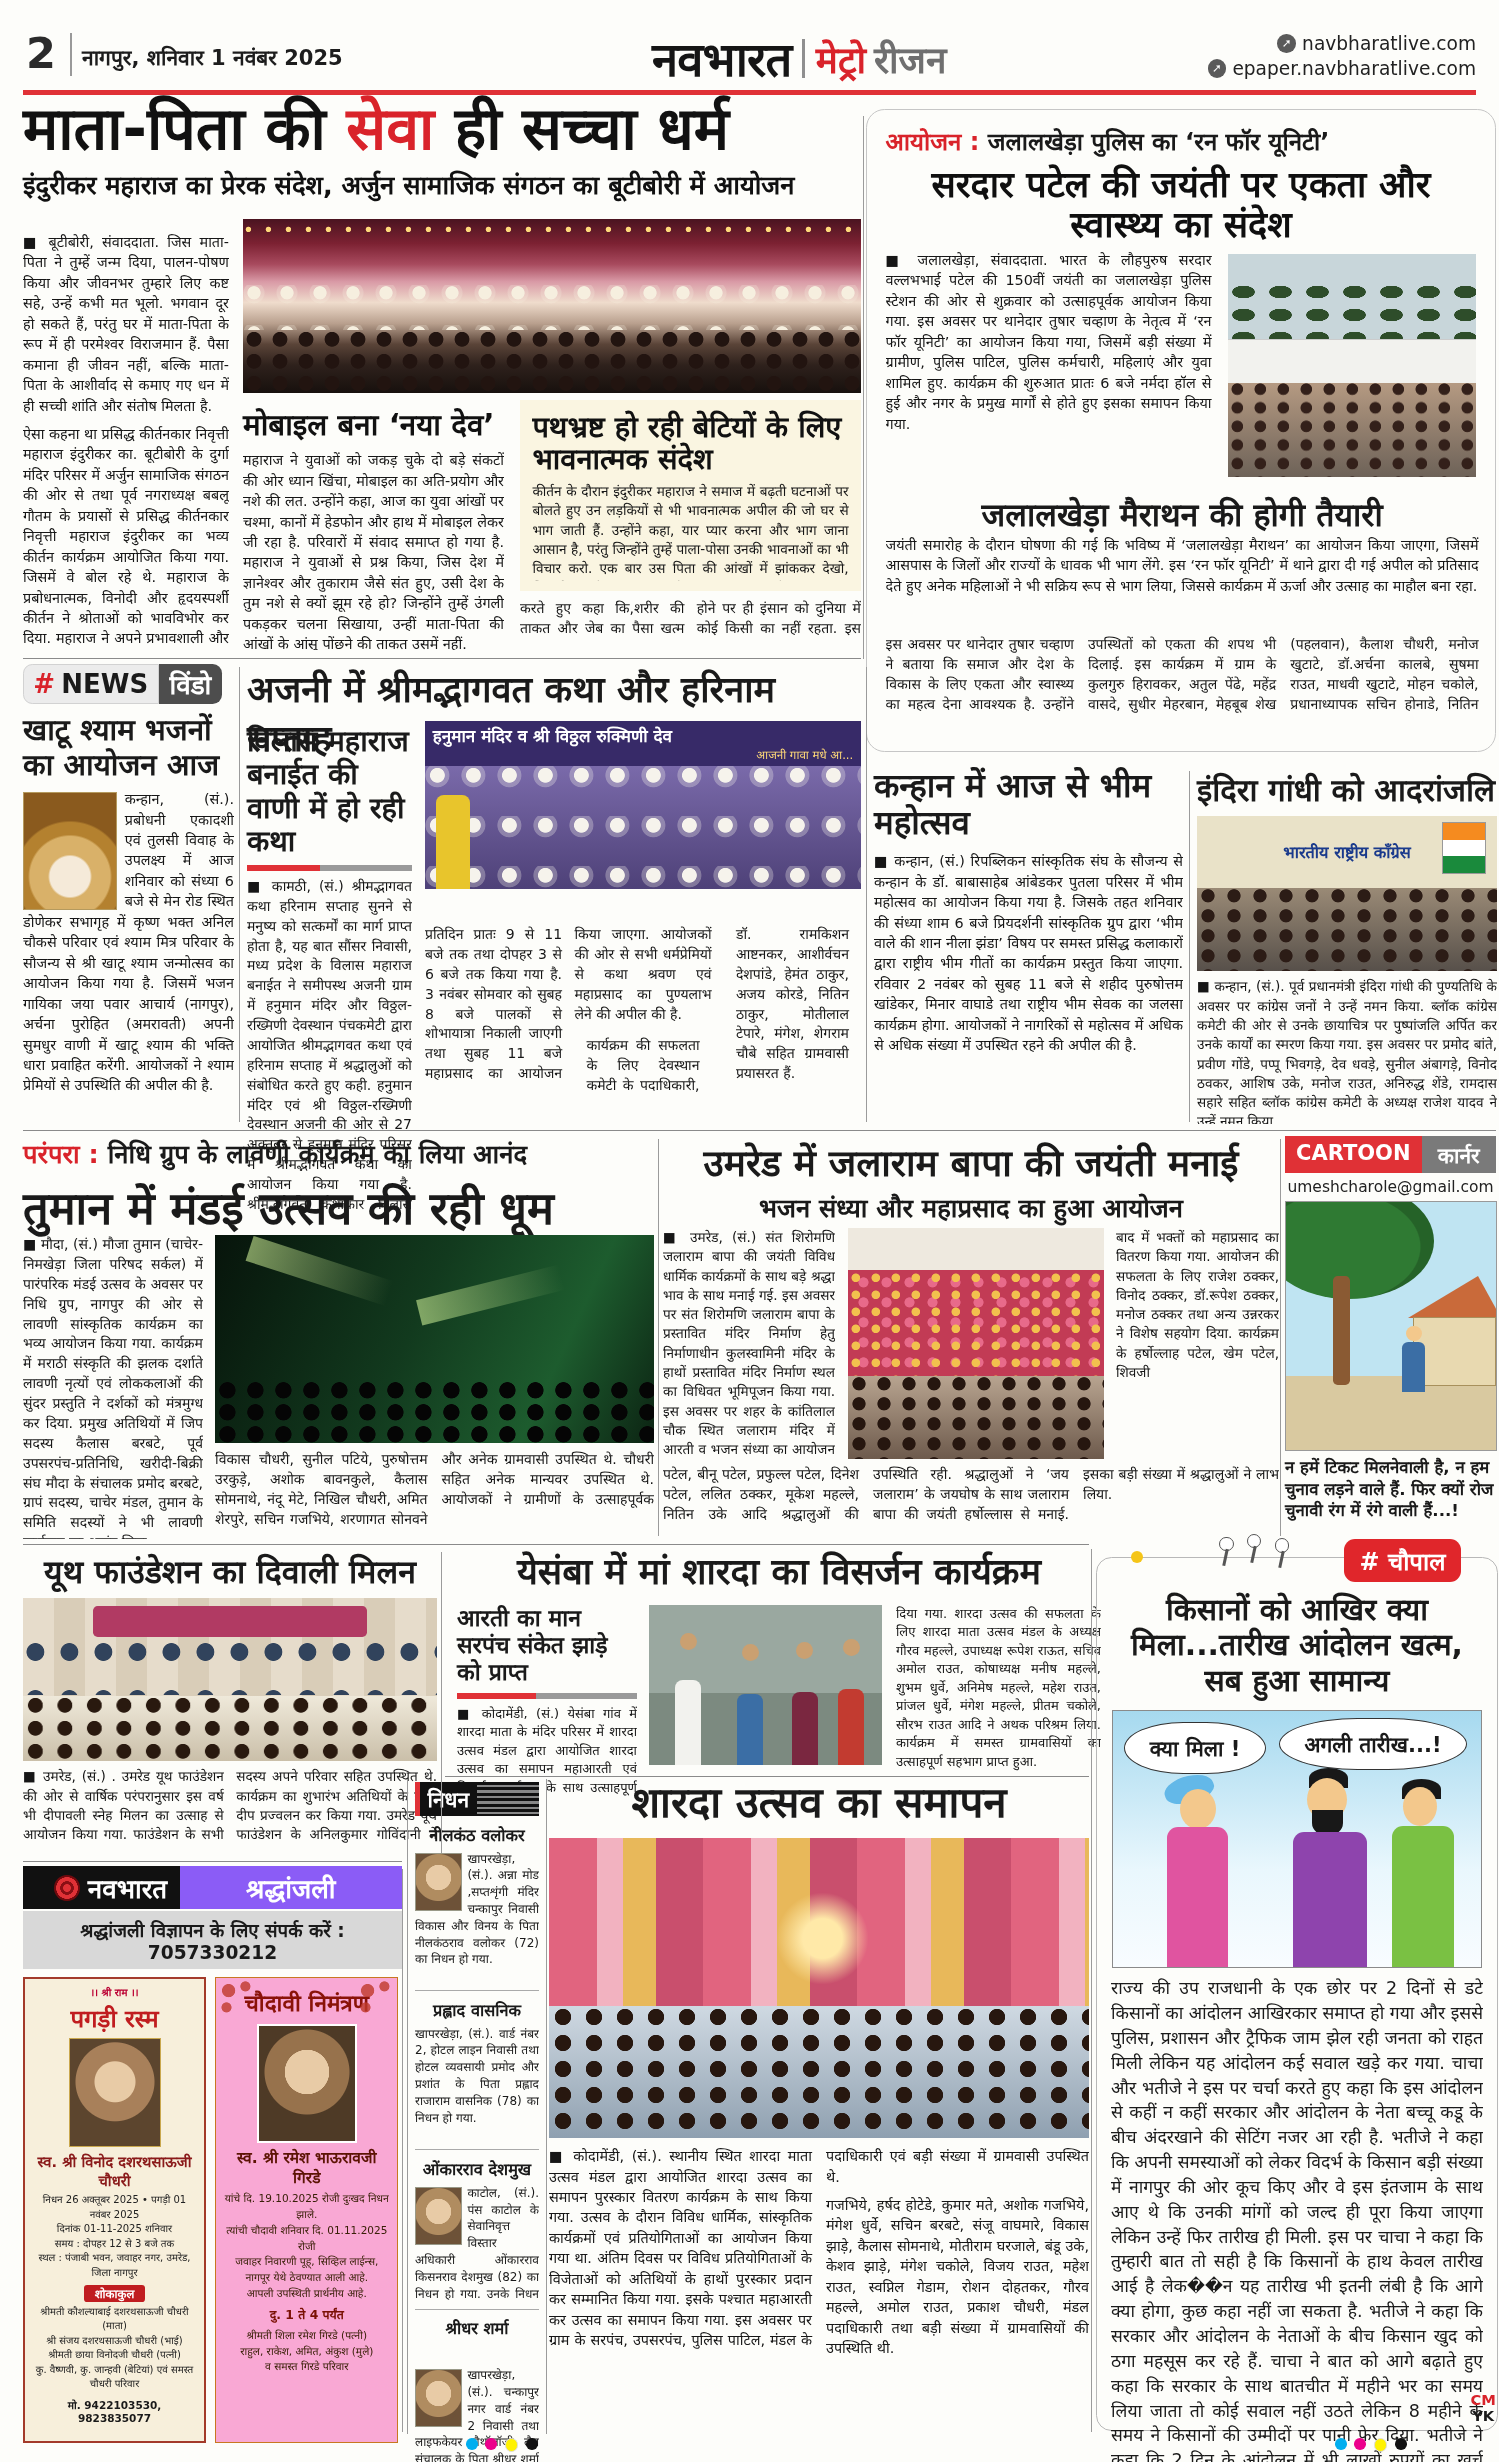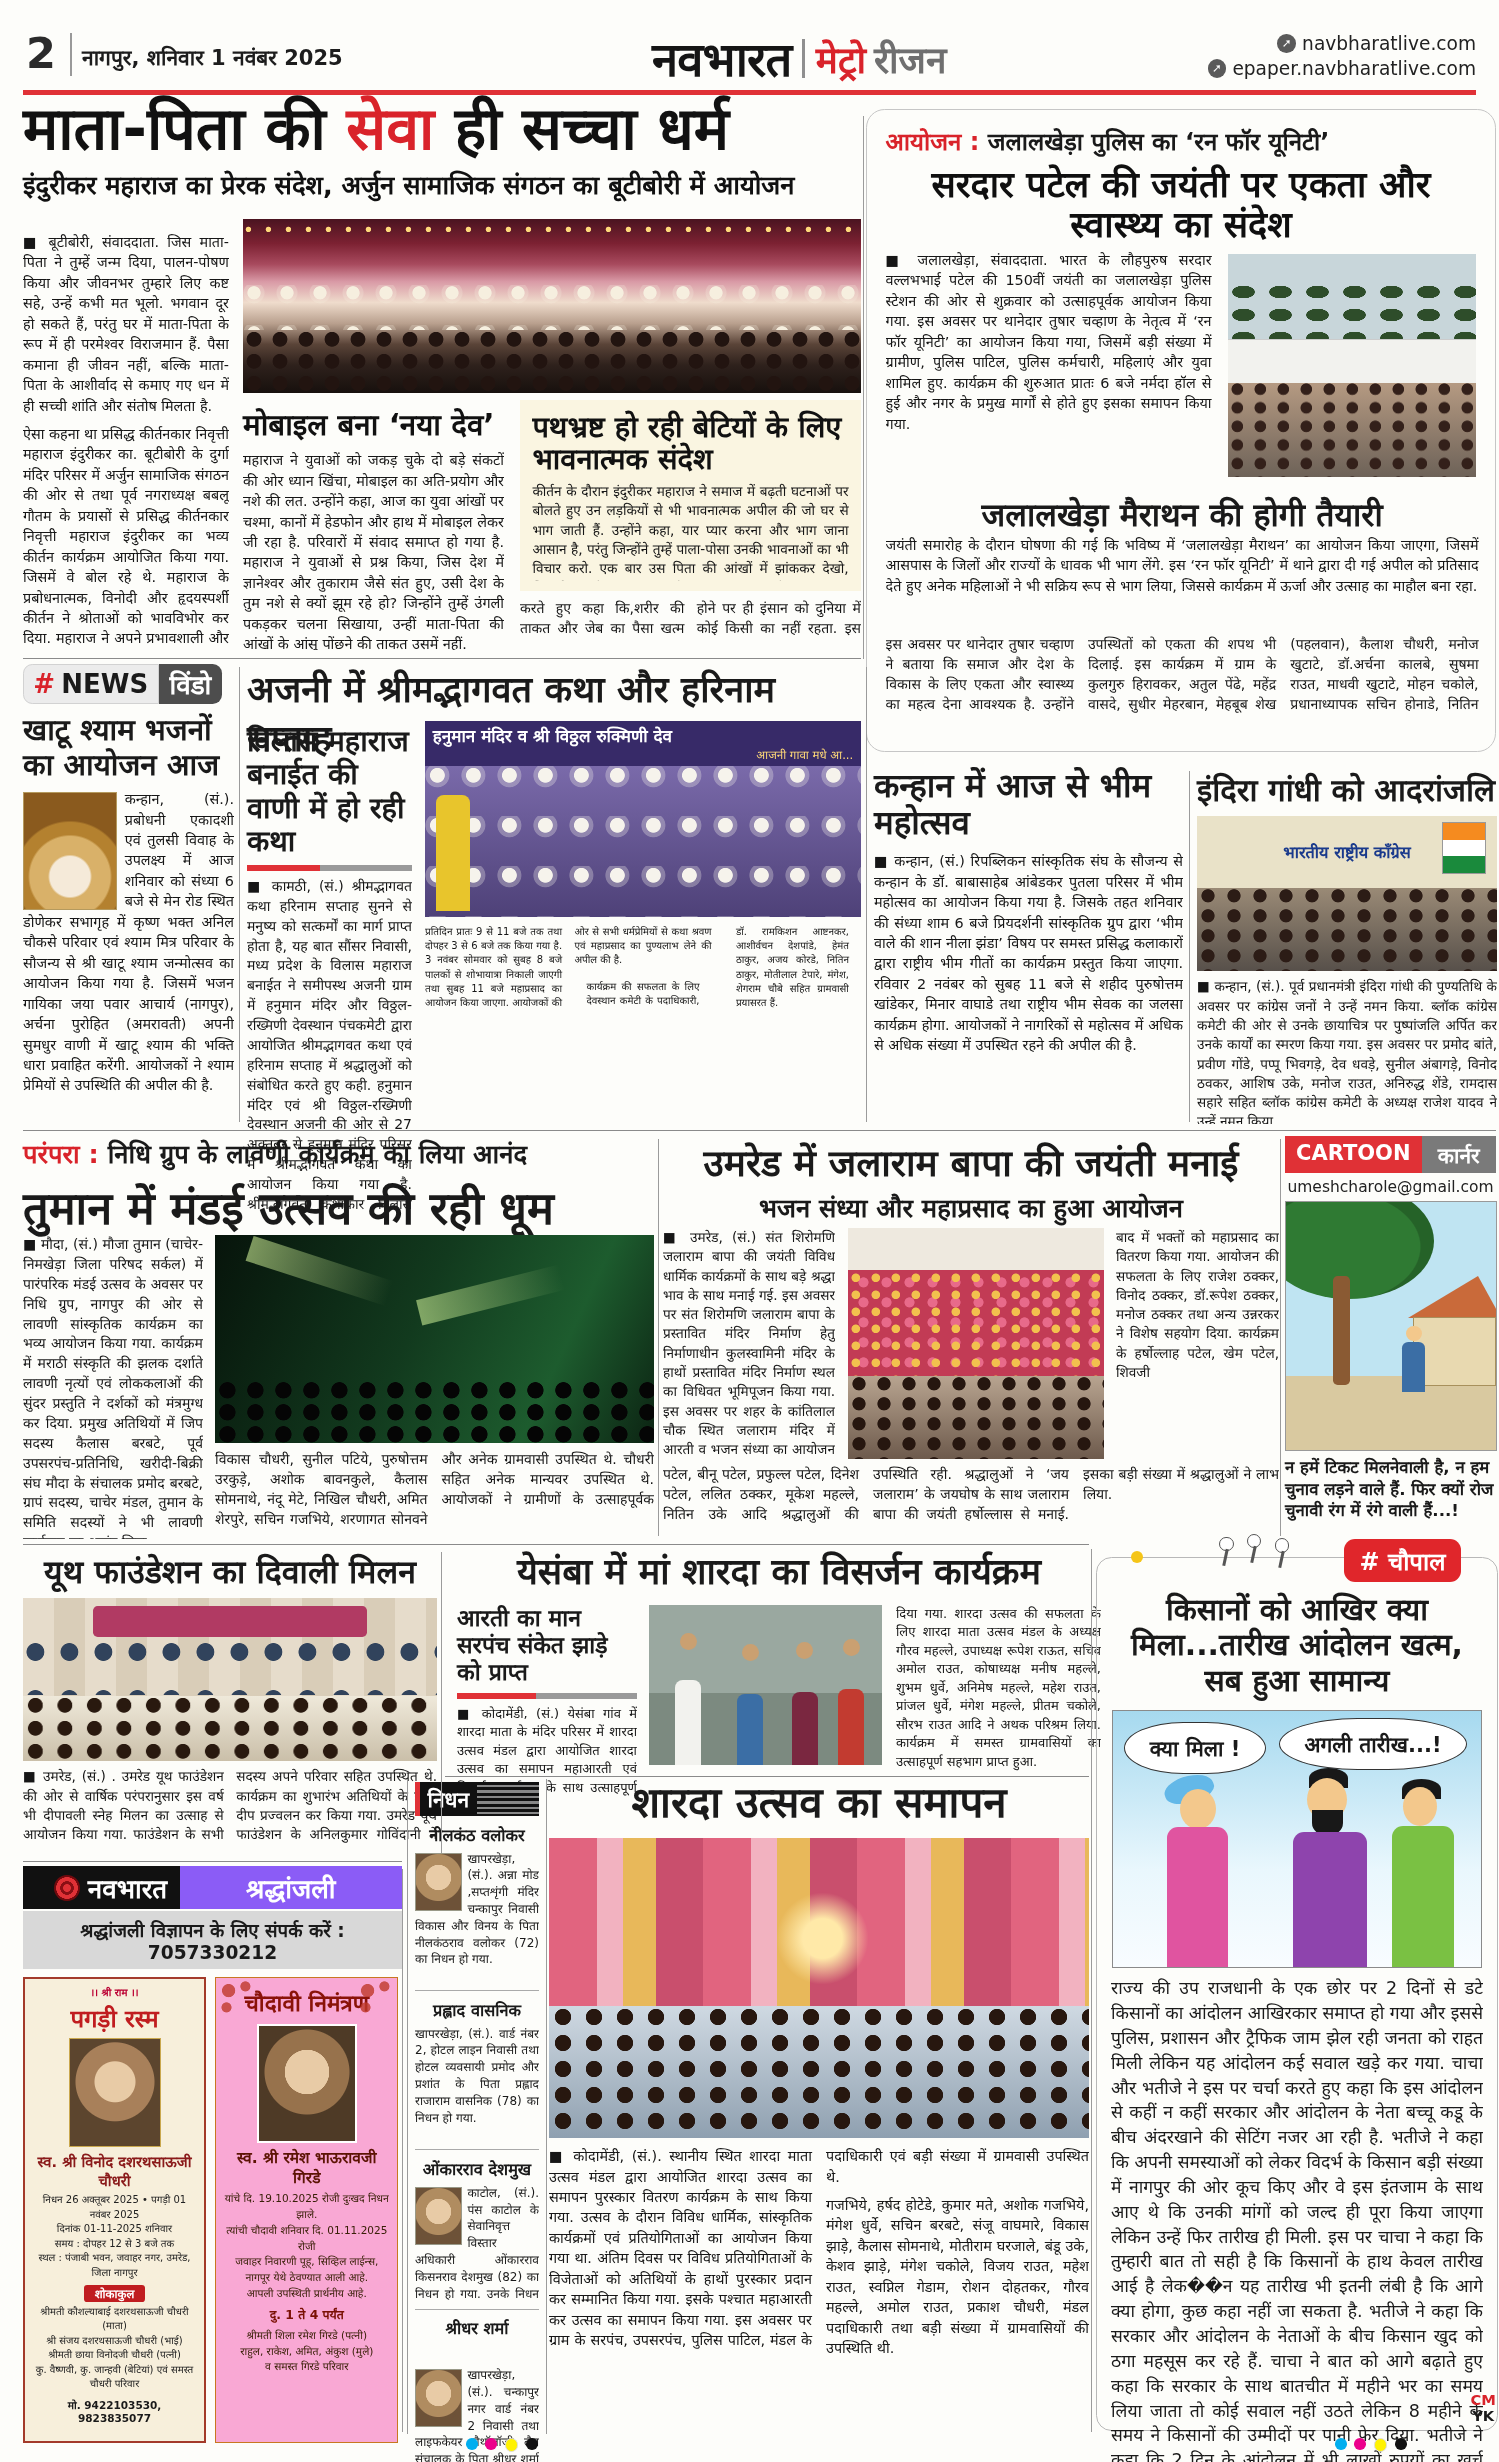--- a/index.html
+++ b/index.html
@@ -58,21 +58,21 @@
   .nw-left{background:#ececec;border-radius:9.3px 0 0 9.3px;display:flex;align-items:center;gap:6.2px;padding:0 9.3px;font-size:26px;border:0.8px solid #d2d2d2;}
   .nw-right{background:#4d4d4d;color:#fff;border-radius:0 9.3px 9.3px 0;display:flex;align-items:center;padding:0 11px;font-size:26px;}
   .nw-h{font-size:29.5px;font-weight:bold;line-height:1.18;margin:9.3px 0 6.2px;}
   .deity{float:left;width:92px;height:116px;margin:3.1px 7.8px 1.6px 0;background:radial-gradient(circle at 50% 72%,#f5ead9 0 20px,#d9b169 22px 40px,#b4812f 42px 54px,#8a5a1e 56px);border:0.8px solid #b59a5e;}
   
   #ajani{left:247px;top:664px;width:615px;height:461px;}
   .aj-h{font-size:36px;font-weight:bold;}
   .aj-sub{font-size:29px;font-weight:bold;line-height:1.15;}
   .divbar{height:6.2px;margin:6.2px 0;background:linear-gradient(90deg,#e03136 0 44%,#9a9a9a 44%);}
   .aj-left{position:absolute;left:0;top:61px;width:165px;height:400px;}
-  #aj-photo{position:absolute;left:178px;top:57px;width:436px;height:196px;background:#6a5a9a;}
+  #aj-photo{position:absolute;left:178px;top:57px;width:436px;height:168px;background:#6a5a9a;}
   .aj-banner{top:0;height:45px;background:#372a68;color:#fff;padding:3.1px 7.8px;box-sizing:border-box;}
   .aj-b1{font-size:17px;font-weight:bold;}
   .aj-b2{font-size:11.6px;color:#ffd978;text-align:right;}
   .aj-men{top:45px;bottom:0;background:radial-gradient(circle at 12.4px 9.3px,#f6f3ec 0 7px,rgba(246,243,236,.3) 7.8px 11.6px,transparent 12.4px) 0 0/36px 50px repeat,linear-gradient(180deg,#7a6aaa,#4e4178);}
   .aj-yellow{position:absolute;left:11px;top:74px;width:34px;height:116px;background:#e8c52c;border-radius:7.8px 7.8px 0 0;}
   .aj-cols{position:absolute;left:178px;top:261px;width:436px;height:200px;column-count:3;column-gap:12.4px;}
   
   #kanhan{left:874px;top:768px;width:309px;height:359px;}
   .kan-h{font-size:33px;font-weight:bold;line-height:1.12;}
   #indira{left:1197px;top:768px;width:300px;height:359px;}
@@ -284,21 +284,21 @@
       <div class="body-txt clip" style="height:334px;font-size:14px;">■  कामठी, (सं.) श्रीमद्भागवत कथा हरिनाम सप्ताह सुनने से मनुष्य को सत्कर्मों का मार्ग प्राप्त होता है, यह बात सौंसर निवासी, मध्य प्रदेश के विलास महाराज बनाईत ने समीपस्थ अजनी ग्राम में हनुमान मंदिर और विठ्ठल-रख्मिणी देवस्थान पंचकमेटी द्वारा आयोजित श्रीमद्भागवत कथा एवं हरिनाम सप्ताह में श्रद्धालुओं को संबोधित करते हुए कही. हनुमान मंदिर एवं श्री विठ्ठल-रख्मिणी देवस्थान अजनी की ओर से 27 अक्तूबर से हनुमान मंदिर परिसर में श्रीमद्भागवत कथा का आयोजन किया गया है. श्रीमद्भागवत कथाकार विलास महाराज बनाईत के हाथों भगवान श्रीकृष्ण एवं ज्ञानेश्वर माऊली के छायाचित्रों का पूजन कर कथा का शुभारंभ किया गया. श्रीमद्भागवत कथा का आयोजन</div>
     </div>
     <div class="ph" id="aj-photo">
       <div class="pstrip aj-banner">
         <div class="aj-b1">हनुमान मंदिर व श्री विठ्ठल रुक्मिणी देव</div>
         <div class="aj-b2">आजनी गावा मधे आ...</div>
       </div>
       <div class="pstrip aj-men"></div>
       <div class="aj-yellow"></div>
     </div>
-    <div class="aj-cols body-txt clip" style="font-size:10px;">
+    <div class="aj-cols body-txt clip" style="font-size:14px;">
       <p style="margin:0 0 6.2px;">प्रतिदिन प्रातः 9 से 11 बजे तक तथा दोपहर 3 से 6 बजे तक किया गया है. 3 नवंबर सोमवार को सुबह 8 बजे पालकों से शोभायात्रा निकाली जाएगी तथा सुबह 11 बजे महाप्रसाद का आयोजन किया जाएगा. आयोजकों की ओर से सभी धर्मप्रेमियों से कथा श्रवण एवं महाप्रसाद का पुण्यलाभ लेने की अपील की है.</p>
       <p style="margin:12px;">कार्यक्रम की सफलता के लिए देवस्थान कमेटी के पदाधिकारी, डॉ. रामकिशन आष्टनकर, आशीर्वचन देशपांडे, हेमंत ठाकुर, अजय कोरडे, नितिन ठाकुर, मोतीलाल टेपारे, मंगेश, शेगराम चौबे सहित ग्रामवासी प्रयासरत हैं.</p>
     </div>
   </section>
 
   <section class="abs" id="kanhan">
     <div class="kan-h">कन्हान में आज से भीम महोत्सव</div>
     <div class="body-txt clip" style="height:264px;margin-top:9.3px;">■  कन्हान, (सं.) रिपब्लिकन सांस्कृतिक संघ के सौजन्य से कन्हान के डॉ. बाबासाहेब आंबेडकर पुतला परिसर में भीम महोत्सव का आयोजन किया गया है. जिसके तहत शनिवार की संध्या शाम 6 बजे प्रियदर्शनी सांस्कृतिक ग्रुप द्वारा ‘भीम वाले की शान नीला झंडा’ विषय पर समस्त प्रसिद्ध कलाकारों द्वारा राष्ट्रीय भीम गीतों का कार्यक्रम प्रस्तुत किया जाएगा. रविवार 2 नवंबर को सुबह 11 बजे से शहीद पुरुषोत्तम खांडेकर, मिनार वाघाडे तथा राष्ट्रीय भीम सेवक का जलसा कार्यक्रम होगा. आयोजकों ने नागरिकों से महोत्सव में अधिक से अधिक संख्या में उपस्थित रहने की अपील की है.</div>
   </section>
 

